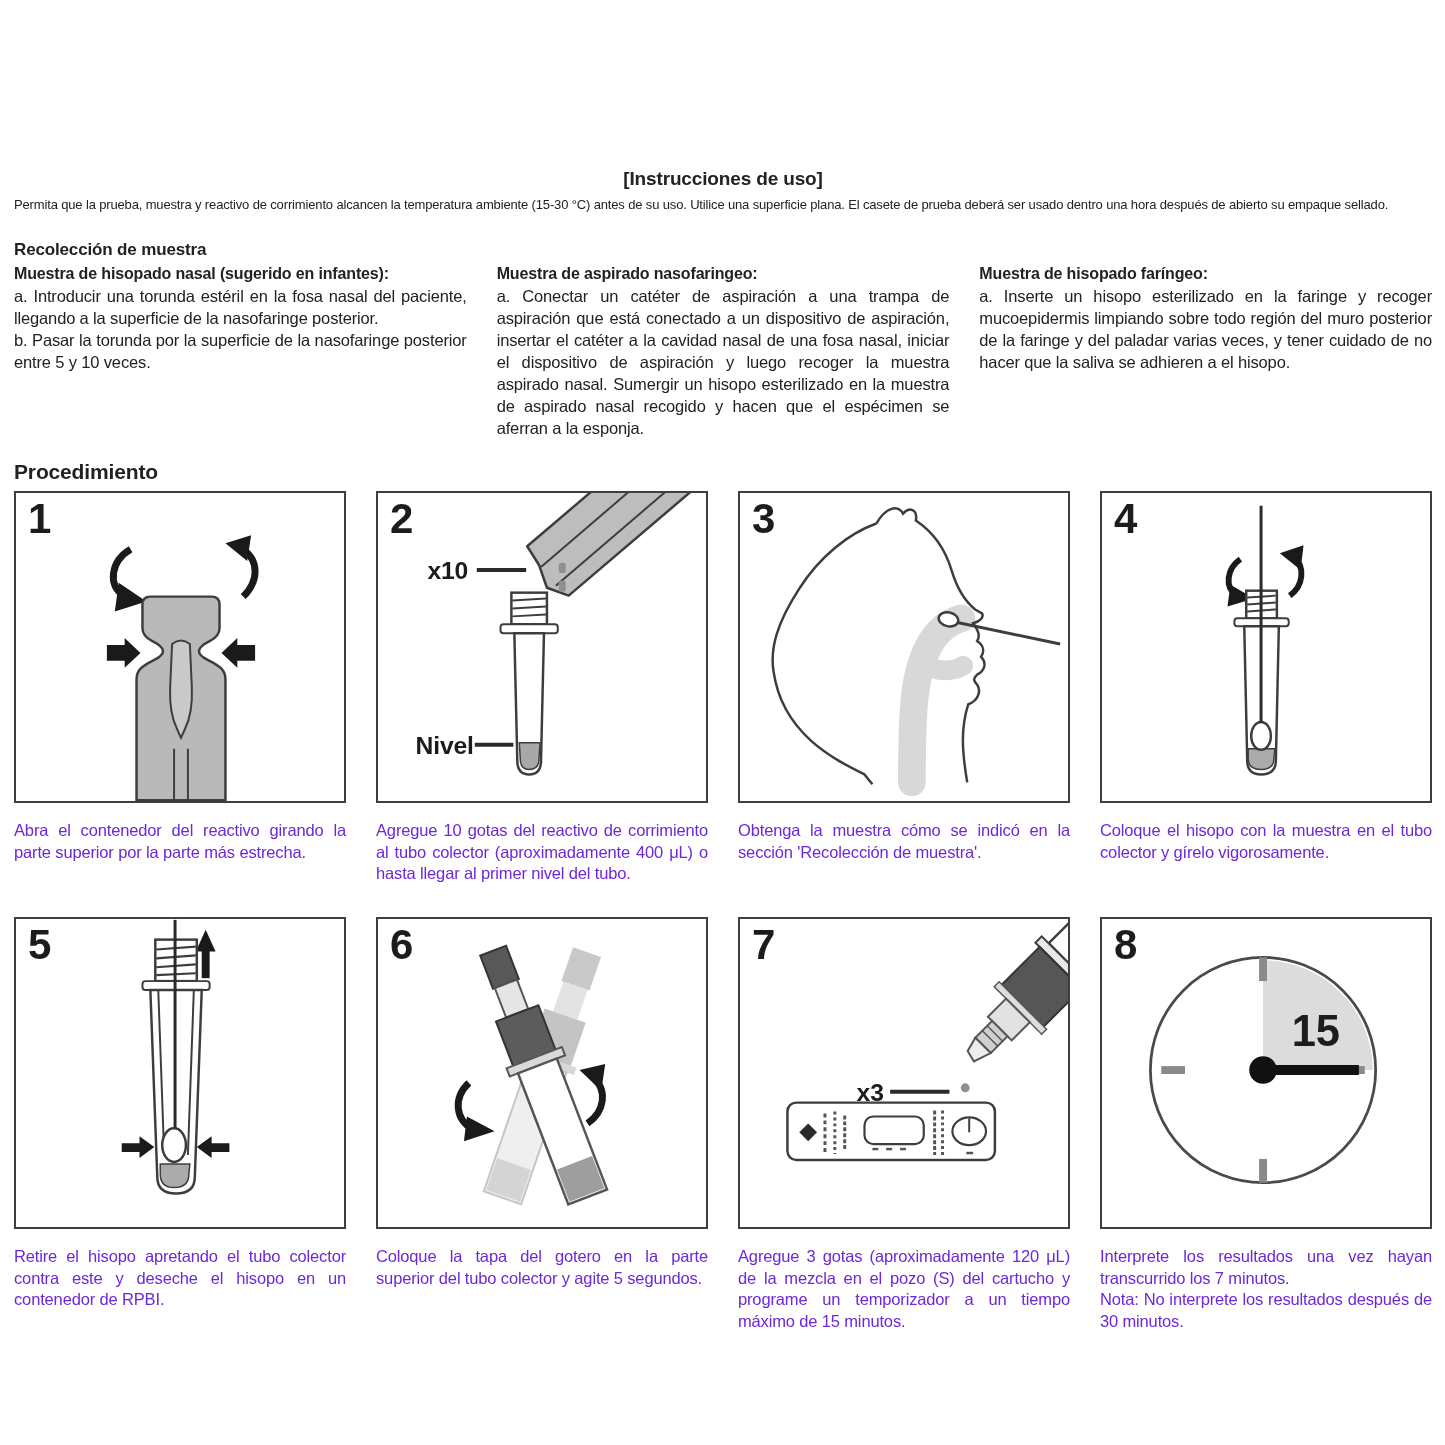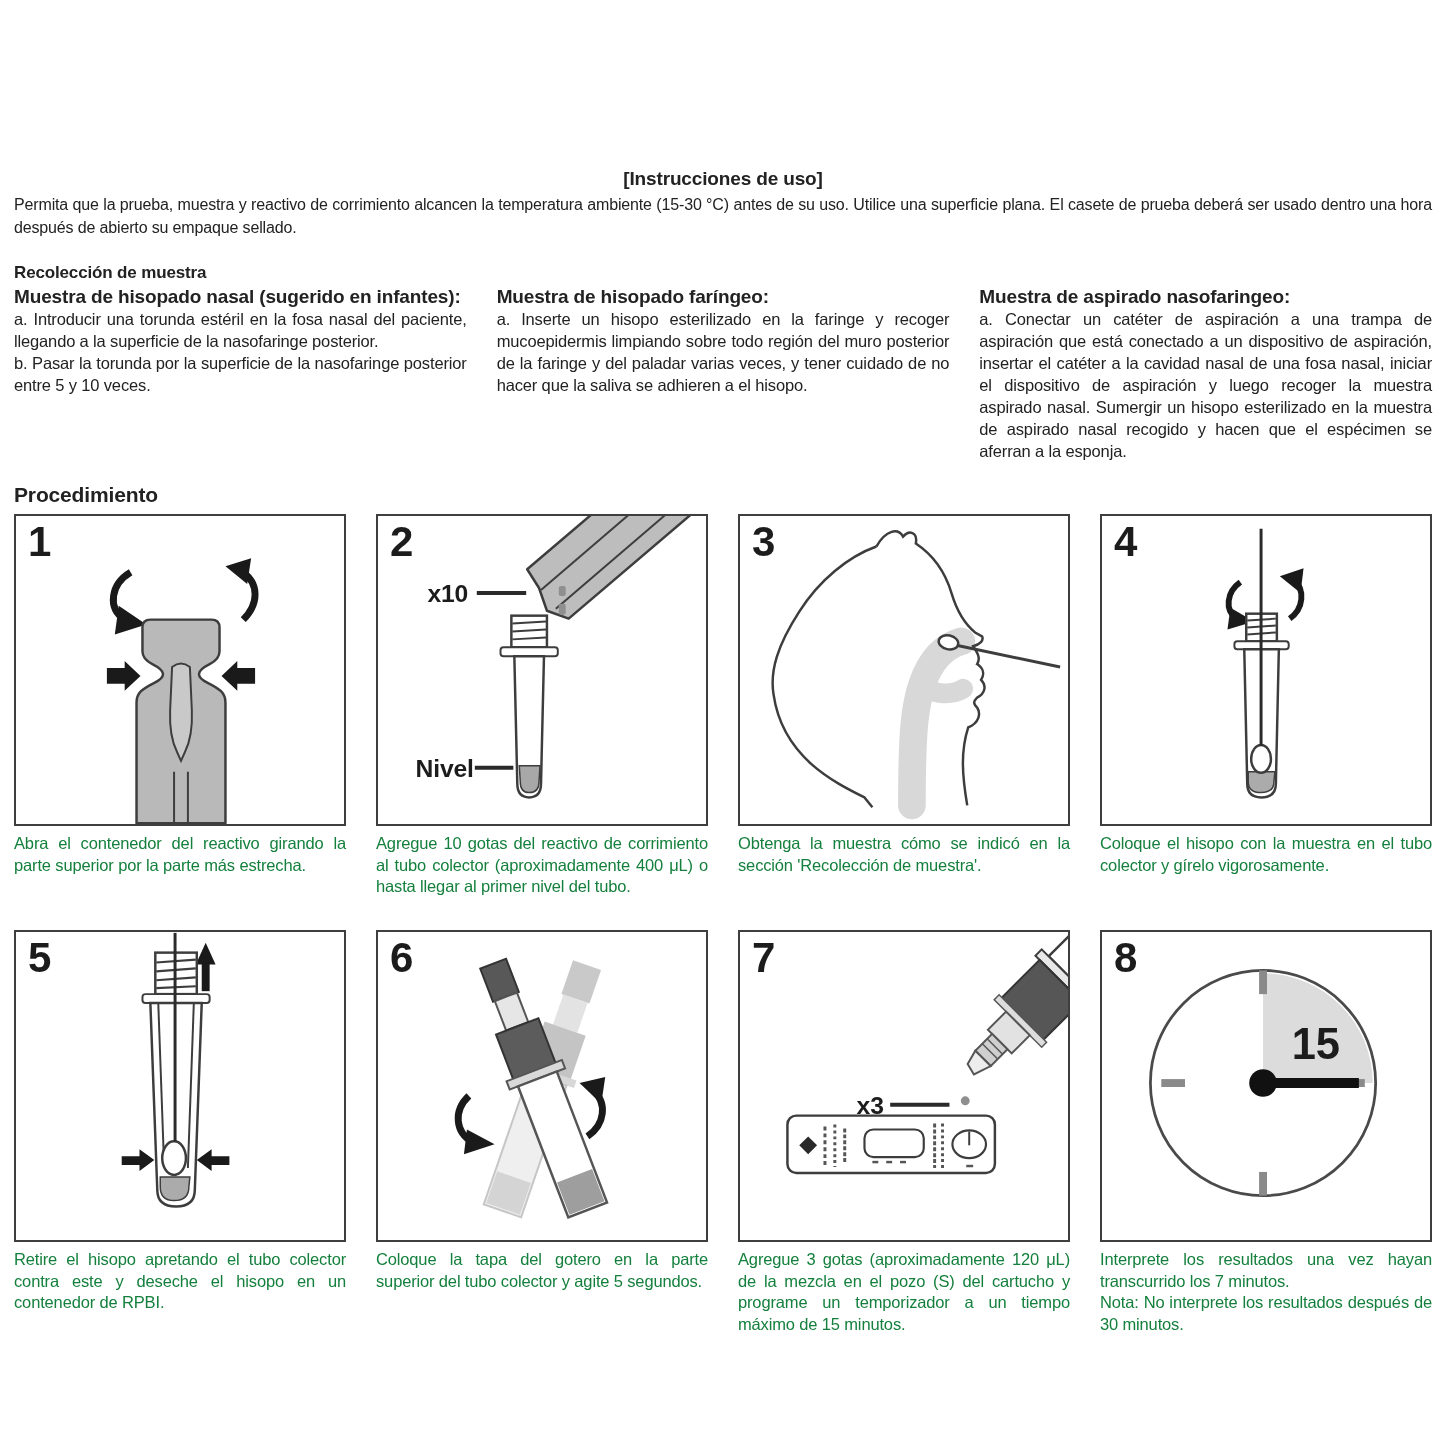--- a/index.html
+++ b/index.html
@@ -4,61 +4,61 @@
 <style>
   * { margin:0; padding:0; box-sizing:border-box; }
   html,body { background:#ffffff; }
   body {
     width:1445px; height:1445px; overflow:hidden;
     font-family:"Liberation Sans", sans-serif;
     color:#222; letter-spacing:-0.15px;
   }
   .page { padding:167px 13px 0 14px; }
   .doc-title { font-size:19px; font-weight:bold; line-height:23px;text-align:center; }
-  .intro { font-size:16px; line-height:23px; text-align:justify; margin-top:3px; }
+  .intro { font-size:13px; line-height:23px; text-align:justify; margin-top:3px; }
   .collect-heading { font-size:17px; font-weight:bold; line-height:22px; margin-top:23px; }
   .collect-grid { display:grid; grid-template-columns:1fr 1fr 1fr; column-gap:30px; margin-top:2px; }
-  .collect-col h3 { font-size:19px; font-weight:bold; line-height:22px; }
+  .collect-col h3 { font-size:16px; font-weight:bold; line-height:22px; }
   .collect-col p { font-size:16.5px; line-height:22px; text-align:justify; }
   .proc-heading { font-size:21px; font-weight:bold; line-height:22px; margin-top:22px; }
   .steps-grid { display:grid; grid-template-columns:repeat(4,1fr); column-gap:30px; margin-top:8px; }
   .step-box {
     position:relative; height:312px; border:2px solid #3f3f3f; background:#fff;
   }
   .step-num {
     position:absolute; top:2px; left:12px; font-size:42px; font-weight:bold; color:#1c1c1c;
     z-index:2; line-height:48px;
   }
   .step-box svg { position:absolute; inset:0; width:100%; height:100%; }
-  .caption { font-size:16.5px; line-height:21.5px; text-align:justify; margin-top:7px; min-height:97px; color:#15803d; }
+  .caption { font-size:16.5px; line-height:21.5px; text-align:justify; margin-top:17px; min-height:97px; color:#6d28d9; }
   .svg-label { font-family:"Liberation Sans", sans-serif; font-weight:bold; fill:#1c1c1c; }
 </style>
 </head>
 <body>
 
 <div class="page">
 
   <div class="doc-title">[Instrucciones de uso]</div>
   <div class="intro">Permita que la prueba, muestra y reactivo de corrimiento alcancen la temperatura ambiente (15-30 °C) antes de su uso. Utilice una superficie plana. El casete de prueba deberá ser usado dentro una hora después de abierto su empaque sellado.</div>
 
   <div class="collect-heading">Recolección de muestra</div>
 
   <div class="collect-grid">
     <div class="collect-col">
       <h3>Muestra de hisopado nasal (sugerido en infantes):</h3>
       <p>a. Introducir una torunda estéril en la fosa nasal del paciente, llegando a la superficie de la nasofaringe posterior.</p>
       <p>b. Pasar la torunda por la superficie de la nasofaringe posterior entre 5 y 10 veces.</p>
     </div>
     <div class="collect-col">
+      <h3>Muestra de aspirado nasofaringeo:</h3>
+      <p>a. Conectar un catéter de aspiración a una trampa de aspiración que está conectado a un dispositivo de aspiración, insertar el catéter a la cavidad nasal de una fosa nasal, iniciar el dispositivo de aspiración y luego recoger la muestra aspirado nasal. Sumergir un hisopo esterilizado en la muestra de aspirado nasal recogido y hacen que el espécimen se aferran a la esponja.</p>
+    </div>
+    <div class="collect-col">
       <h3>Muestra de hisopado faríngeo:</h3>
       <p>a. Inserte un hisopo esterilizado en la faringe y recoger mucoepidermis limpiando sobre todo región del muro posterior de la faringe y del paladar varias veces, y tener cuidado de no hacer que la saliva se adhieren a el hisopo.</p>
-    </div>
-    <div class="collect-col">
-      <h3>Muestra de aspirado nasofaringeo:</h3>
-      <p>a. Conectar un catéter de aspiración a una trampa de aspiración que está conectado a un dispositivo de aspiración, insertar el catéter a la cavidad nasal de una fosa nasal, iniciar el dispositivo de aspiración y luego recoger la muestra aspirado nasal. Sumergir un hisopo esterilizado en la muestra de aspirado nasal recogido y hacen que el espécimen se aferran a la esponja.</p>
     </div>
   </div>
 
   <div class="proc-heading">Procedimiento</div>
 
   <div class="steps-grid">
 
     <div class="step">
       <div class="step-box">
         <div class="step-num">1</div>

